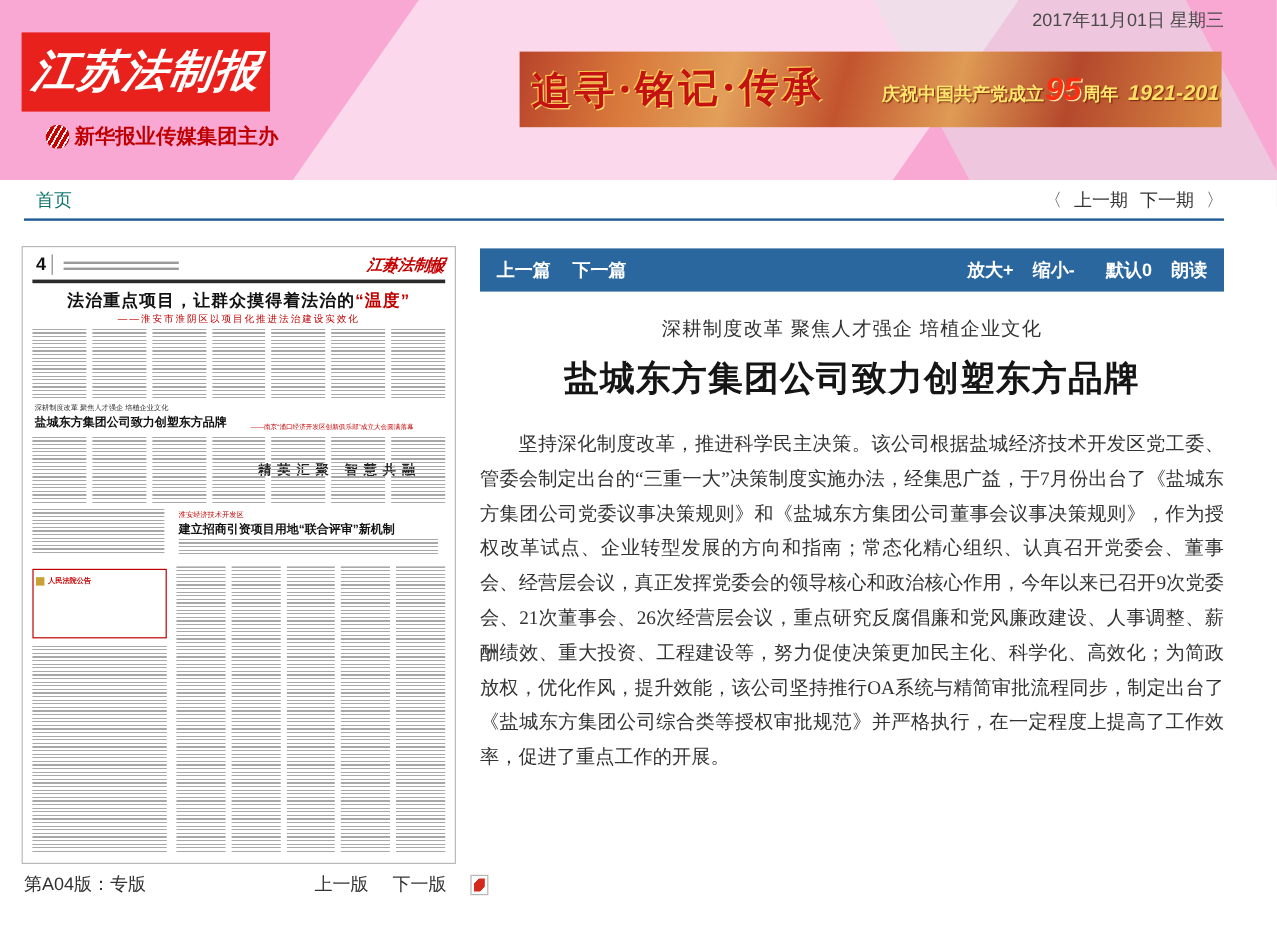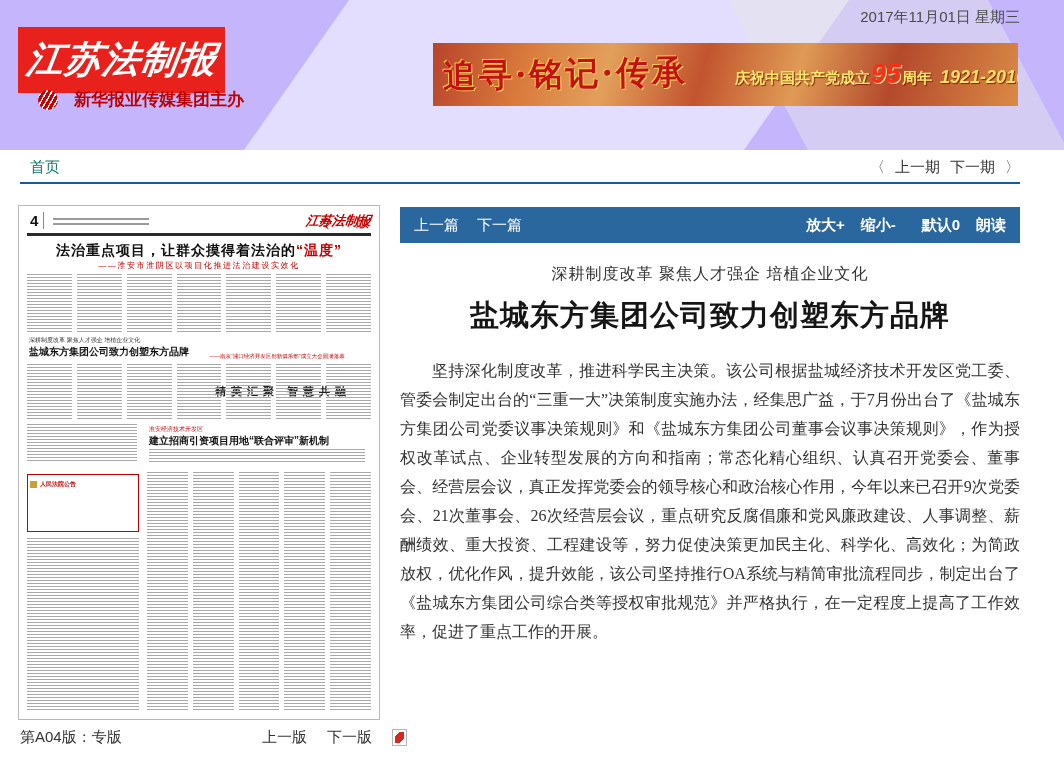--- a/index.html
+++ b/index.html
@@ -5,33 +5,33 @@
   * { box-sizing: border-box; }
   html,body { margin:0; padding:0; }
   body {
     width:1064px; height:772px; position:relative; background:#fff;
     font-family:"Liberation Sans", sans-serif; overflow:hidden;
   }
   .page { position:absolute; inset:0; }
 
   
   .header { position:absolute; left:0; top:0; width:1064px; height:172px;
-    background:#c4b5fd; overflow:hidden; }
+    background:#f9a8d4; overflow:hidden; }
   .hdr-poly1 { position:absolute; left:300px; top:-40px; width:500px; height:220px;
     background:rgba(255,255,255,.55); transform:skewX(-35deg); }
   .hdr-poly2 { position:absolute; left:760px; top:-60px; width:260px; height:240px;
     background:rgba(228,228,232,.5); transform:skewX(28deg); }
   .date { position:absolute; top:8px; right:44px; font-size:15px; color:#4a4a4a; }
 
   .logo-box { position:absolute; left:18px; top:27px; width:207px; height:66px;
     background:#e8211c; display:flex; align-items:center; justify-content:center; cursor:pointer; }
   .logo-text { font-family:"DejaVu Serif", serif; font-style:italic; font-weight:bold;
     color:#fff; font-size:37px; letter-spacing:1px; transform:skewX(-8deg); white-space:nowrap; }
 
-  .sponsor { position:absolute; left:38px; top:88px; display:flex; align-items:center; gap:16px; }
+  .sponsor { position:absolute; left:38px; top:102px; display:flex; align-items:center; gap:4px; }
   .sponsor-logo { width:20px; height:20px; border-radius:50%; background-color:#c70000;
     background-image:repeating-linear-gradient(120deg, transparent 0 3px, rgba(255,255,255,.95) 3px 4.5px);
     flex:0 0 auto; }
   .sponsor-name { font-size:17px; font-weight:bold; color:#c00000;
     font-family:"DejaVu Serif", serif; white-space:nowrap; }
 
   .banner { position:absolute; left:433px; top:43px; width:585px; height:63px;
     background:linear-gradient(105deg,#b8432a 0%,#d97a3c 16%,#e2a05b 30%,#c2542e 46%,#df9b55 62%,#b4492c 78%,#d98a45 100%);
     display:flex; align-items:center; overflow:hidden;gap:35px; }
   .banner-slogan { font-family:"DejaVu Serif", serif; font-weight:bold; font-size:33px;
@@ -101,21 +101,21 @@
     background:repeating-linear-gradient(to bottom,#b0b0b0 0 1px,transparent 1px 3px); }
   .t-bcol1rest { left:0; top:68px; width:112px; bottom:0;
     background:repeating-linear-gradient(to bottom,#a8a8a8 0 1px,transparent 1px 3px); }
   .t-bcols { left:120px; right:0; top:2px; bottom:0; }
 
   
   .toolbar { position:absolute; left:400px; top:207px; width:620px; height:36px;
     background:#2b679f; color:#fff; display:flex; align-items:center; padding:0 14px; font-size:15px; }
   .toolbar-left { display:flex; gap:18px; }
   .toolbar-right { margin-left:auto; display:flex; gap:16px; font-weight:bold; align-items:flex-start; }
-  .toolbar .tb { cursor:pointer; white-space:nowrap; }
+  .toolbar .tb { cursor:pointer; white-space:nowrap;font-weight:bold; }
   .tb-default { margin-left:10px; }
 
   .kicker { position:absolute; left:400px; top:264px; width:620px; text-align:center;
     font-size:16px; color:#333; letter-spacing:1px; }
   .title { position:absolute; left:400px; top:296px; width:620px; text-align:center;
     font-size:29px; font-weight:bold; color:#151515; letter-spacing:1px; white-space:nowrap; }
   .body-text { position:absolute; left:400px; top:356px; width:620px; font-size:16px;
     line-height:29px; color:#333; text-align:justify; font-family:"Liberation Serif", serif; }
   .body-text p { margin:0 0 26px 0; text-indent:2em; }
 

